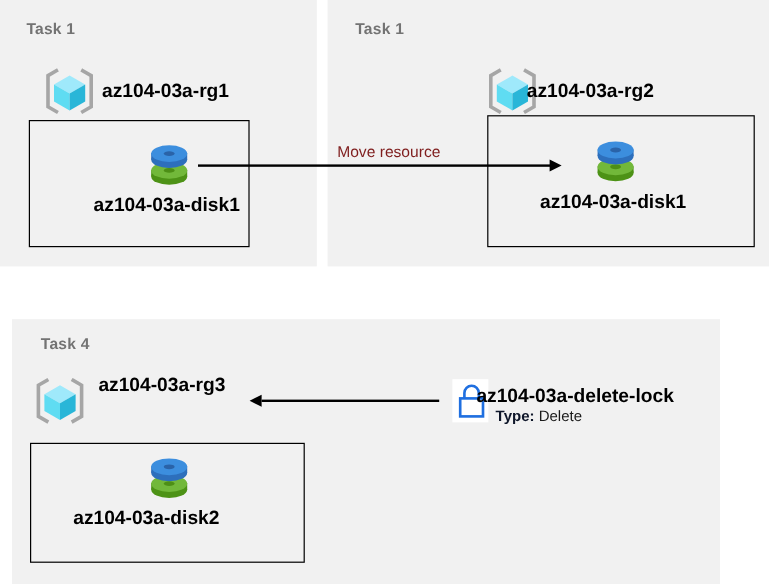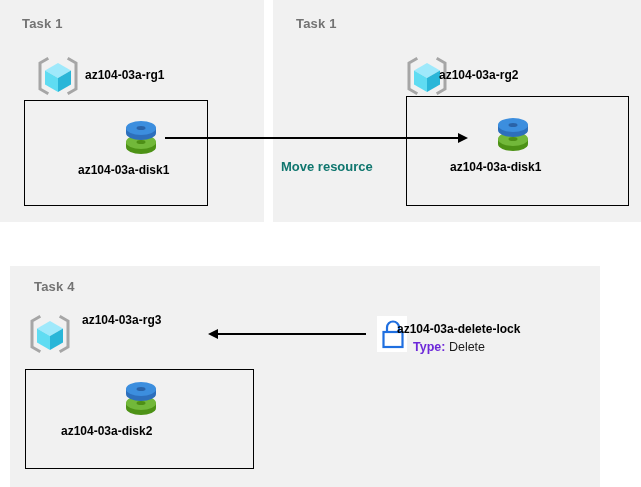--- a/index.html
+++ b/index.html
@@ -31,33 +31,33 @@
 
   .inner-box {
     position: absolute;
     border: 1.5px solid #000000;
     background: transparent;
     box-sizing: border-box;
   }
 
   .node-label {
     position: absolute;
-    font-size: 12px;
+    font-size: 16px;
     font-weight: bold;
     color: #000000;
     white-space: nowrap;
   }
 
   .sub-label {
     position: absolute;
     font-size: 12.5px;
     color: #1a1a1a;
     white-space: nowrap;
   }
-  .sub-label b { color: #6d28d9; }
+  .sub-label b { color: #0f172a; }
 
   .icon-wrap {
     position: absolute;
   }
 
   .arrow-line {
     position: absolute;
     background: #000000;
     height: 1.5px;
   }
@@ -74,24 +74,23 @@
   }
   .arrow-head.left {
     border-top: 5px solid transparent;
     border-bottom: 5px solid transparent;
     border-right: 10px solid #000000;
   }
 
   .arrow-caption {
     position: absolute;
     font-size: 13px;
-    font-weight: bold;
-    color: #0f766e;
-    white-space: nowrap;
-    margin-top: 40px;
+    font-weight: normal;
+    color: #7f1d1d;
+    white-space: nowrap;
   }
 
   .lock-plate {
     position: absolute;
     background: #ffffff;
   }
 </style>
 </head>
 <body>
 

